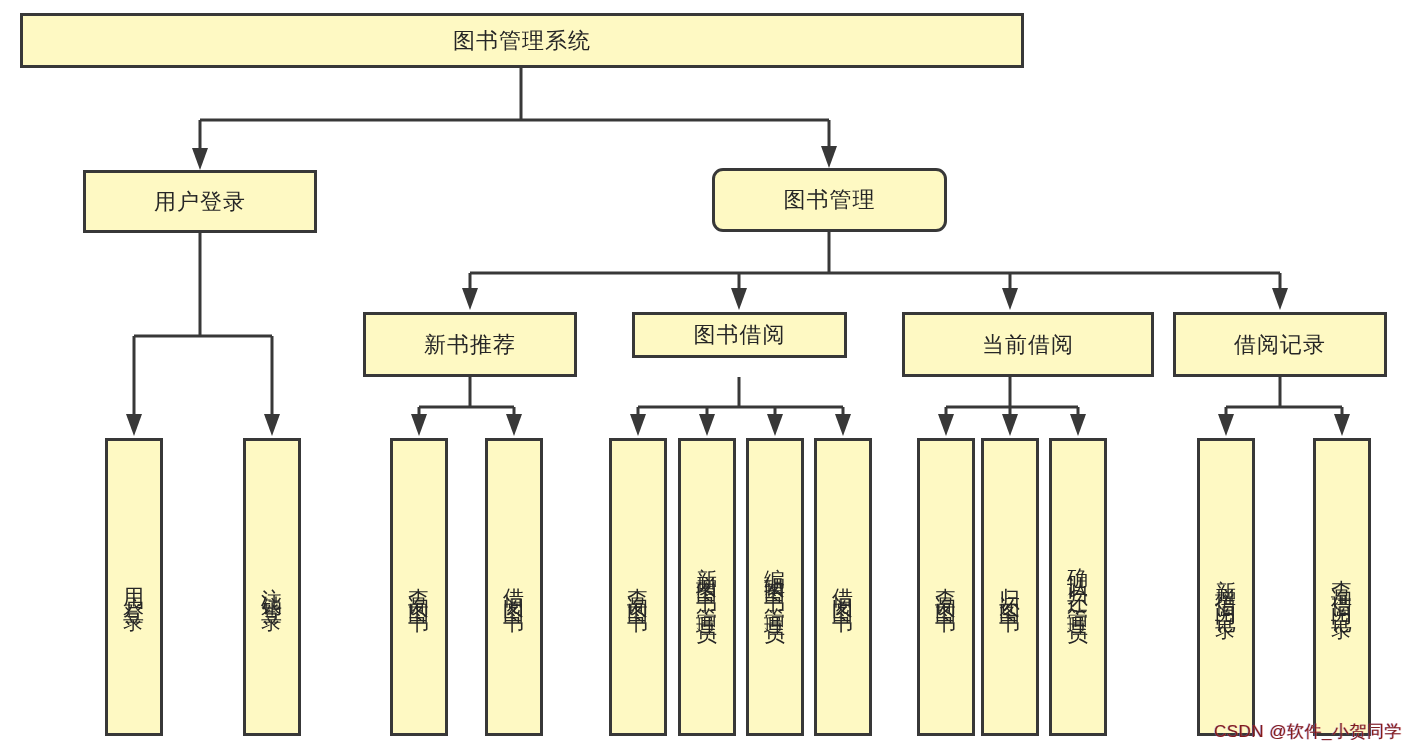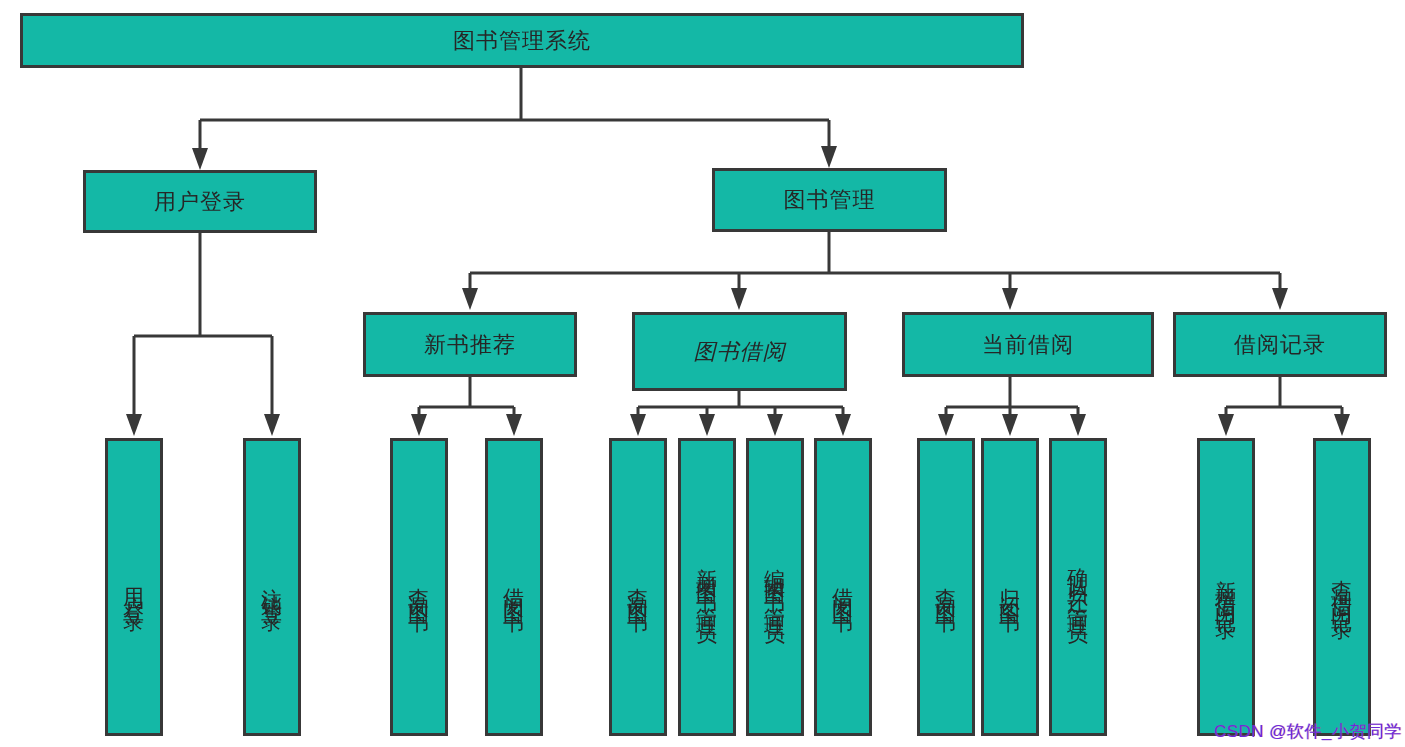--- a/index.html
+++ b/index.html
@@ -13,21 +13,21 @@
     overflow: hidden;
   }
   .connectors {
     position: absolute;
     left: 0; top: 0;
     width: 1405px; height: 747px;
   }
   .node {
     position: absolute;
     box-sizing: border-box;
-    background: #14b8a6;
+    background: #fef9c3;
     border: 3px solid #383838;
     display: flex;
     align-items: center;
     justify-content: center;
     font-size: 22px;
     letter-spacing: 1px;
     white-space: nowrap;
     z-index: 2;
   }
   .leaf {
@@ -36,21 +36,21 @@
     letter-spacing: 8px;
     line-height: 1;
     white-space: normal;
   }
   .watermark {
     position: absolute;
     right: 3px;
     bottom: 4px;
     font-size: 17px;
     letter-spacing: 0.5px;
-    color: #6d28d9;
+    color: #7f1d1d;
     text-shadow: 0.7px 0 0 rgba(233,110,110,0.45), -0.7px 0 0 rgba(110,110,233,0.45);
     z-index: 3;
   }
 </style>
 </head>
 <body>
 
 <div class="stage">
 
   <svg class="connectors" viewBox="0 0 1405 747" xmlns="http://www.w3.org/2000/svg" fill="none" stroke="#383838" stroke-width="3">
@@ -92,24 +92,24 @@
     <g>
       <path d="M1280 377 V407 M1226 407 H1342 M1226 407 V415 M1342 407 V415"></path>
       <polygon points="1218,414 1234,414 1226,436" fill="#383838" stroke="none"></polygon>
       <polygon points="1334,414 1350,414 1342,436" fill="#383838" stroke="none"></polygon>
     </g>
   </svg>
 
   <div class="node" style="left:20px; top:13px; width:1004px; height:55px;">图书管理系统</div>
 
   <div class="node" style="left:83px; top:170px; width:234px; height:63px;">用户登录</div>
-  <div class="node" style="left:712px; top:168px; width:235px; height:64px;">图书管理</div>
+  <div class="node" style="left:712px; top:168px; width:235px; height:64px;border-radius:11px;">图书管理</div>
 
   <div class="node" style="left:363px; top:312px; width:214px; height:65px;text-align:center;">新书推荐</div>
-  <div class="node" style="left:632px; top:312px; width:215px; height:79px;font-style:italic;">图书借阅</div>
+  <div class="node" style="left:632px; top:312px; width:215px; height:46px;">图书借阅</div>
   <div class="node" style="left:902px; top:312px; width:252px; height:65px;">当前借阅</div>
   <div class="node" style="left:1173px; top:312px; width:214px; height:65px;">借阅记录</div>
 
   <div class="node leaf" style="left:105px; top:438px; width:58px; height:298px;">用户登录</div>
   <div class="node leaf" style="left:243px; top:438px; width:58px; height:298px;">注销登录</div>
 
   <div class="node leaf" style="left:390px; top:438px; width:58px; height:298px;">查询图书</div>
   <div class="node leaf" style="left:485px; top:438px; width:58px; height:298px;">借阅图书</div>
 
   <div class="node leaf" style="left:609px; top:438px; width:58px; height:298px;">查询图书</div>

